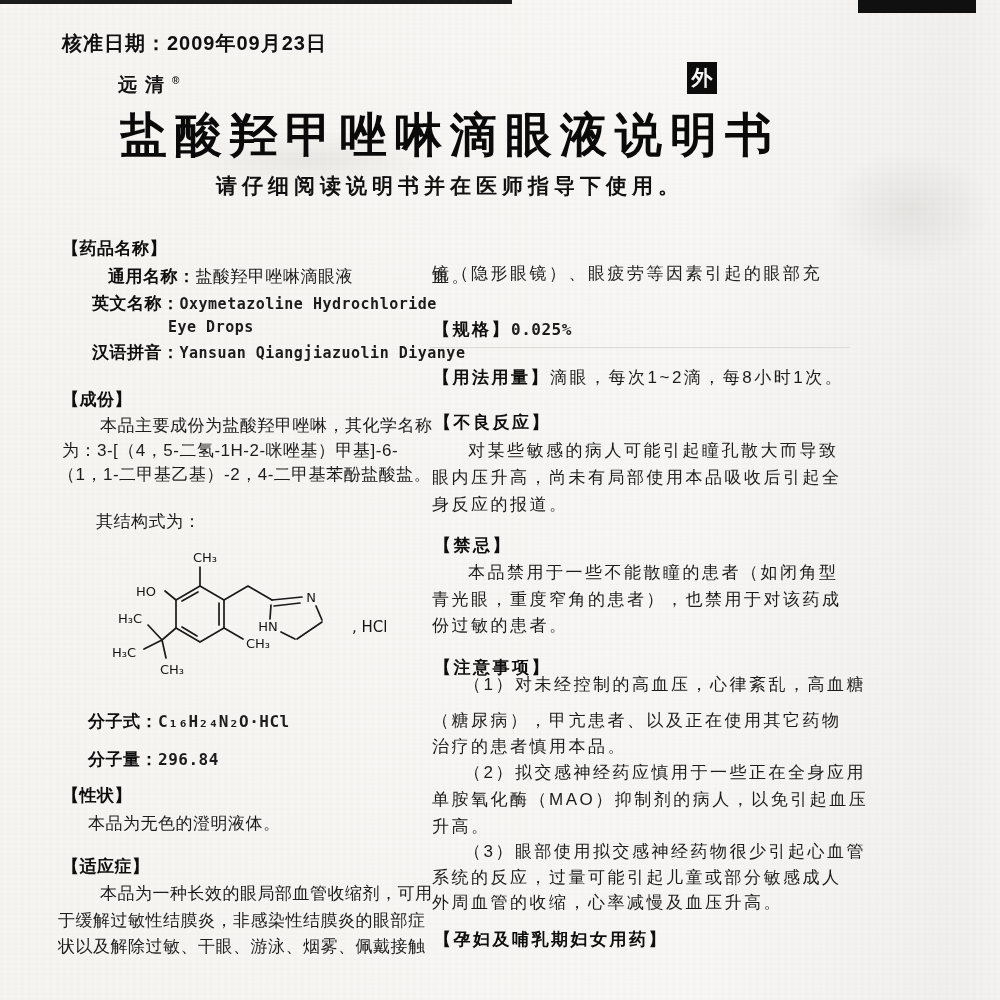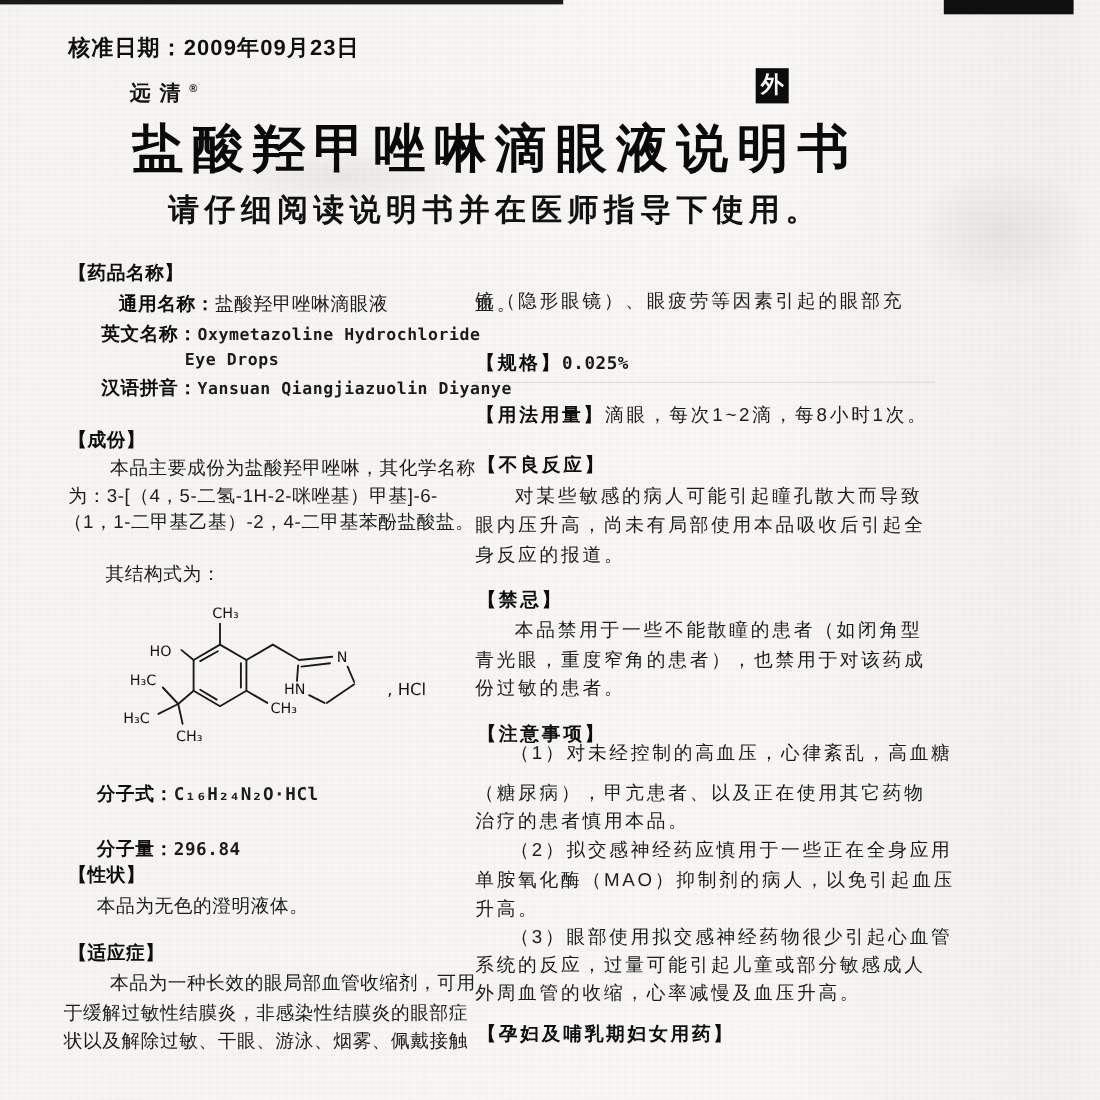--- a/index.html
+++ b/index.html
@@ -29,21 +29,21 @@
   .num{font-family:"DejaVu Sans Mono","Liberation Mono",monospace;font-weight:700;font-size:16px;letter-spacing:0.5px;}
 
   .approval{position:absolute;left:62px;top:30px;font-size:20px;font-weight:700;color:#101010;letter-spacing:1px;}
   .brand{position:absolute;left:118px;top:72px;font-size:19px;font-weight:700;color:#141414;letter-spacing:8px;}
   .brand sup{font-size:10px;letter-spacing:0;}
   .ext-box{position:absolute;left:687px;top:62px;width:30px;height:32px;background:#0c0c0c;
     color:#f5f5f5;font-size:21px;font-weight:700;text-align:center;line-height:32px;}
   .title{position:absolute;left:100px;top:104px;width:700px;text-align:center;
     font-size:47px;font-weight:700;color:#0a0a0a;letter-spacing:8px;}
   .subtitle{position:absolute;left:100px;top:172px;width:700px;text-align:center;
-    font-size:28px;font-weight:700;color:#111;letter-spacing:5px;}
+    font-size:21px;font-weight:700;color:#111;letter-spacing:5px;}
 
   .fold-line{position:absolute;left:430px;top:347px;width:420px;height:1px;background:#dcdad5;}
 
   svg text{font-family:"DejaVu Sans","Liberation Sans",sans-serif;fill:#141414;}
 </style>
 </head>
 <body>
 
 <div class="paper-noise"></div>
 <div class="smudge" style="left:180px;top:130px;width:260px;height:60px;"></div>
@@ -107,21 +107,21 @@
       <text x="46" y="124" text-anchor="middle">H₃C</text>
       <text x="94" y="141" text-anchor="middle">CH₃</text>
       <text x="180" y="115" text-anchor="middle">CH₃</text>
       <text x="190" y="98" text-anchor="middle">HN</text>
       <text x="233" y="69" text-anchor="middle">N</text>
       <text x="274" y="99" font-size="15">, HCl</text>
     </g>
   </svg>
 
   <div class="ln" style="left:88px;top:710px;"><span class="hd">分子式：</span><span class="num">C₁₆H₂₄N₂O·HCl</span></div>
-  <div class="ln" style="left:88px;top:748px;margin-top:12px;"><span class="hd">分子量：</span><span class="num">296.84</span></div>
+  <div class="ln" style="left:88px;top:748px;"><span class="hd">分子量：</span><span class="num">296.84</span></div>
 
   <div class="ln hd" style="left:62px;top:784px;">【性状】</div>
   <div class="ln" style="left:88px;top:812px;">本品为无色的澄明液体。</div>
 
   <div class="ln hd" style="left:62px;top:855px;">【适应症】</div>
   <div class="ln" style="left:100px;top:882px;">本品为一种长效的眼局部血管收缩剂，可用</div>
   <div class="ln" style="left:58px;top:909px;">于缓解过敏性结膜炎，非感染性结膜炎的眼部症</div>
   <div class="ln" style="left:58px;top:935px;">状以及解除过敏、干眼、游泳、烟雾、佩戴接触</div>
 </div>
 

